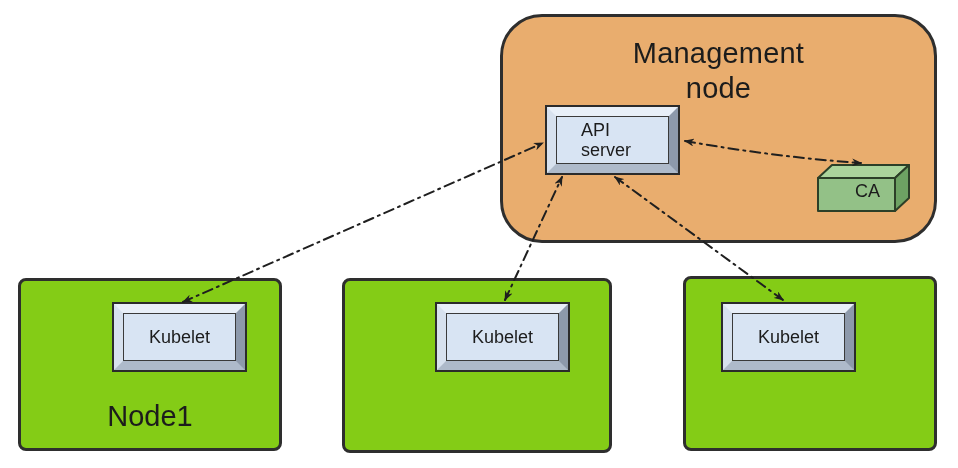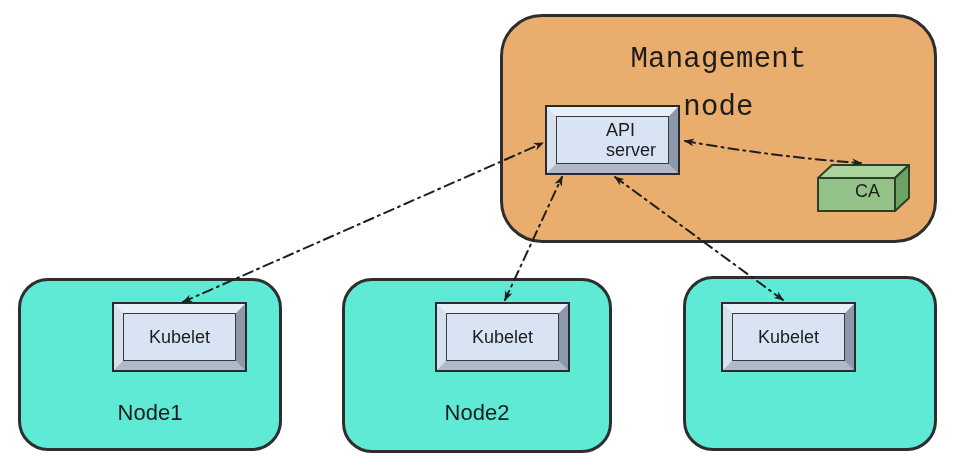--- a/index.html
+++ b/index.html
@@ -6,48 +6,48 @@
   #canvas{
     position:relative;width:958px;height:468px;background:#ffffff;overflow:hidden;
     font-family:"Liberation Sans","DejaVu Sans",sans-serif;color:#1c1c1c;
   }
   
   .mgmt{
     position:absolute;left:500px;top:14px;width:437px;height:229px;
     background:#e9ad6e;border:3px solid #2e2e2e;border-radius:42px;box-sizing:border-box;
   }
   .node{
-    position:absolute;background:#5eead4;border:3px solid #2e2e2e;border-radius:30px;box-sizing:border-box;
+    position:absolute;background:#84cc16;border:3px solid #2e2e2e;border-radius:8px;box-sizing:border-box;
   }
   .node.n1{left:18px;top:278px;width:264px;height:173px;}
   .node.n2{left:342px;top:278px;width:270px;height:175px;}
   .node.n3{left:683px;top:276px;width:254px;height:175px;}
   .mgmt-title{
     position:absolute;left:0;top:19px;width:100%;text-align:center;
-    font-size:29px;line-height:48px;white-space:pre-line;letter-spacing:0.2px;font-family:Liberation Mono, monospace;
+    font-size:29px;line-height:35px;white-space:pre-line;letter-spacing:0.2px;
   }
   .node-label{
-    position:absolute;left:0;top:119px;width:100%;text-align:center;font-size:22px;
+    position:absolute;left:0;top:119px;width:100%;text-align:center;font-size:29px;
   }
   
   .bevel{
     position:absolute;width:135px;height:70px;background:#2b2b2b;
     border:2px solid #2b2b2b;box-sizing:border-box;z-index:2;
   }
   .bevel-frame{
     width:100%;height:100%;box-sizing:border-box;
     border-top:9px solid #e8eff8;border-left:9px solid #d7e1ee;
     border-right:9px solid #8d99ab;border-bottom:9px solid #aebaca;
   }
   .bevel-inner{
     width:100%;height:100%;box-sizing:border-box;background:#d8e4f3;
     border:1px solid #3a3a3a;display:flex;align-items:center;justify-content:center;
   }
   .bevel.api{left:42px;top:88px;}
-  .bevel.api .bevel-inner{justify-content:flex-end;padding-left:12px;}
+  .bevel.api .bevel-inner{justify-content:flex-start;padding-left:24px;}
   .api-label{font-size:18px;line-height:20px;width:62px;}
   .kubelet-label{font-size:18px;}
   .node .bevel{top:21px;}
   .n1 .bevel{left:91px;}
   .n2 .bevel{left:90px;}
   .n3 .bevel{left:35px;top:23px;}
   
   .ca-svg{position:absolute;left:302px;top:133px;z-index:2;}
   .ca-label{
     position:absolute;left:315px;top:164px;width:99px;text-align:center;
@@ -93,21 +93,20 @@
   </div>
 
   <div class="node n2">
     <div class="bevel">
       <div class="bevel-frame">
         <div class="bevel-inner">
           <span class="kubelet-label">Kubelet</span>
         </div>
       </div>
     </div>
-    <div class="node-label">Node2</div>
   </div>
 
   <div class="node n3">
     <div class="bevel">
       <div class="bevel-frame">
         <div class="bevel-inner">
           <span class="kubelet-label">Kubelet</span>
         </div>
       </div>
     </div>

